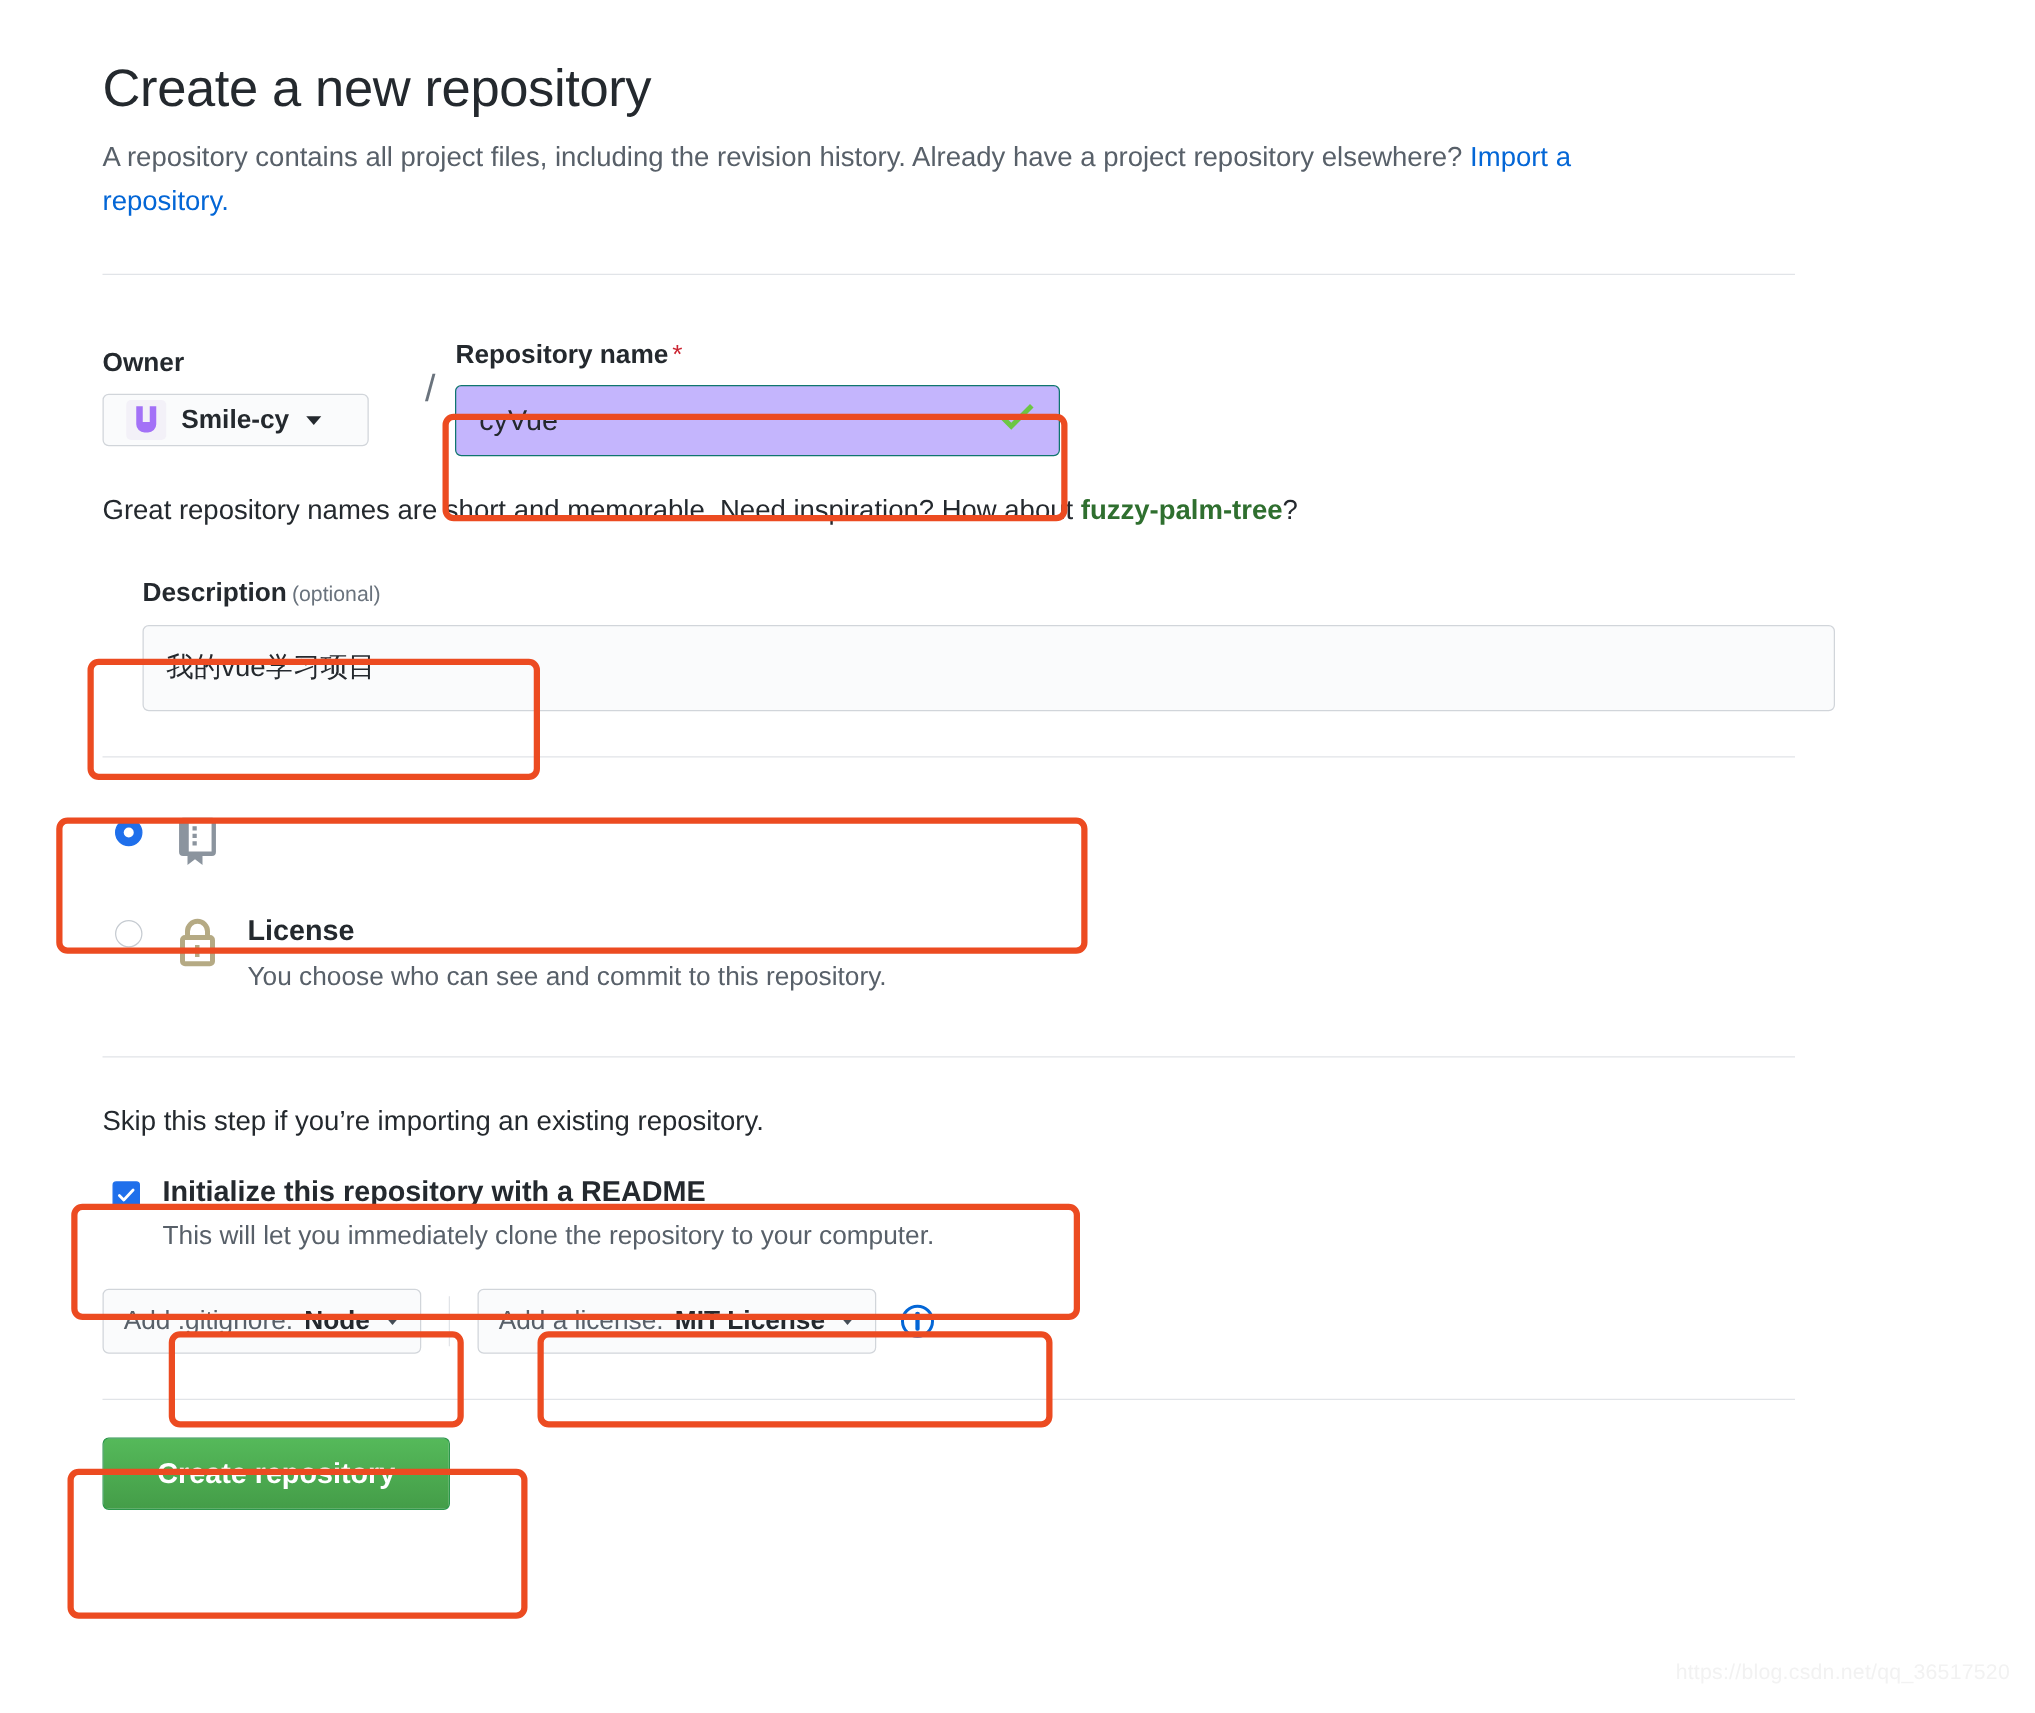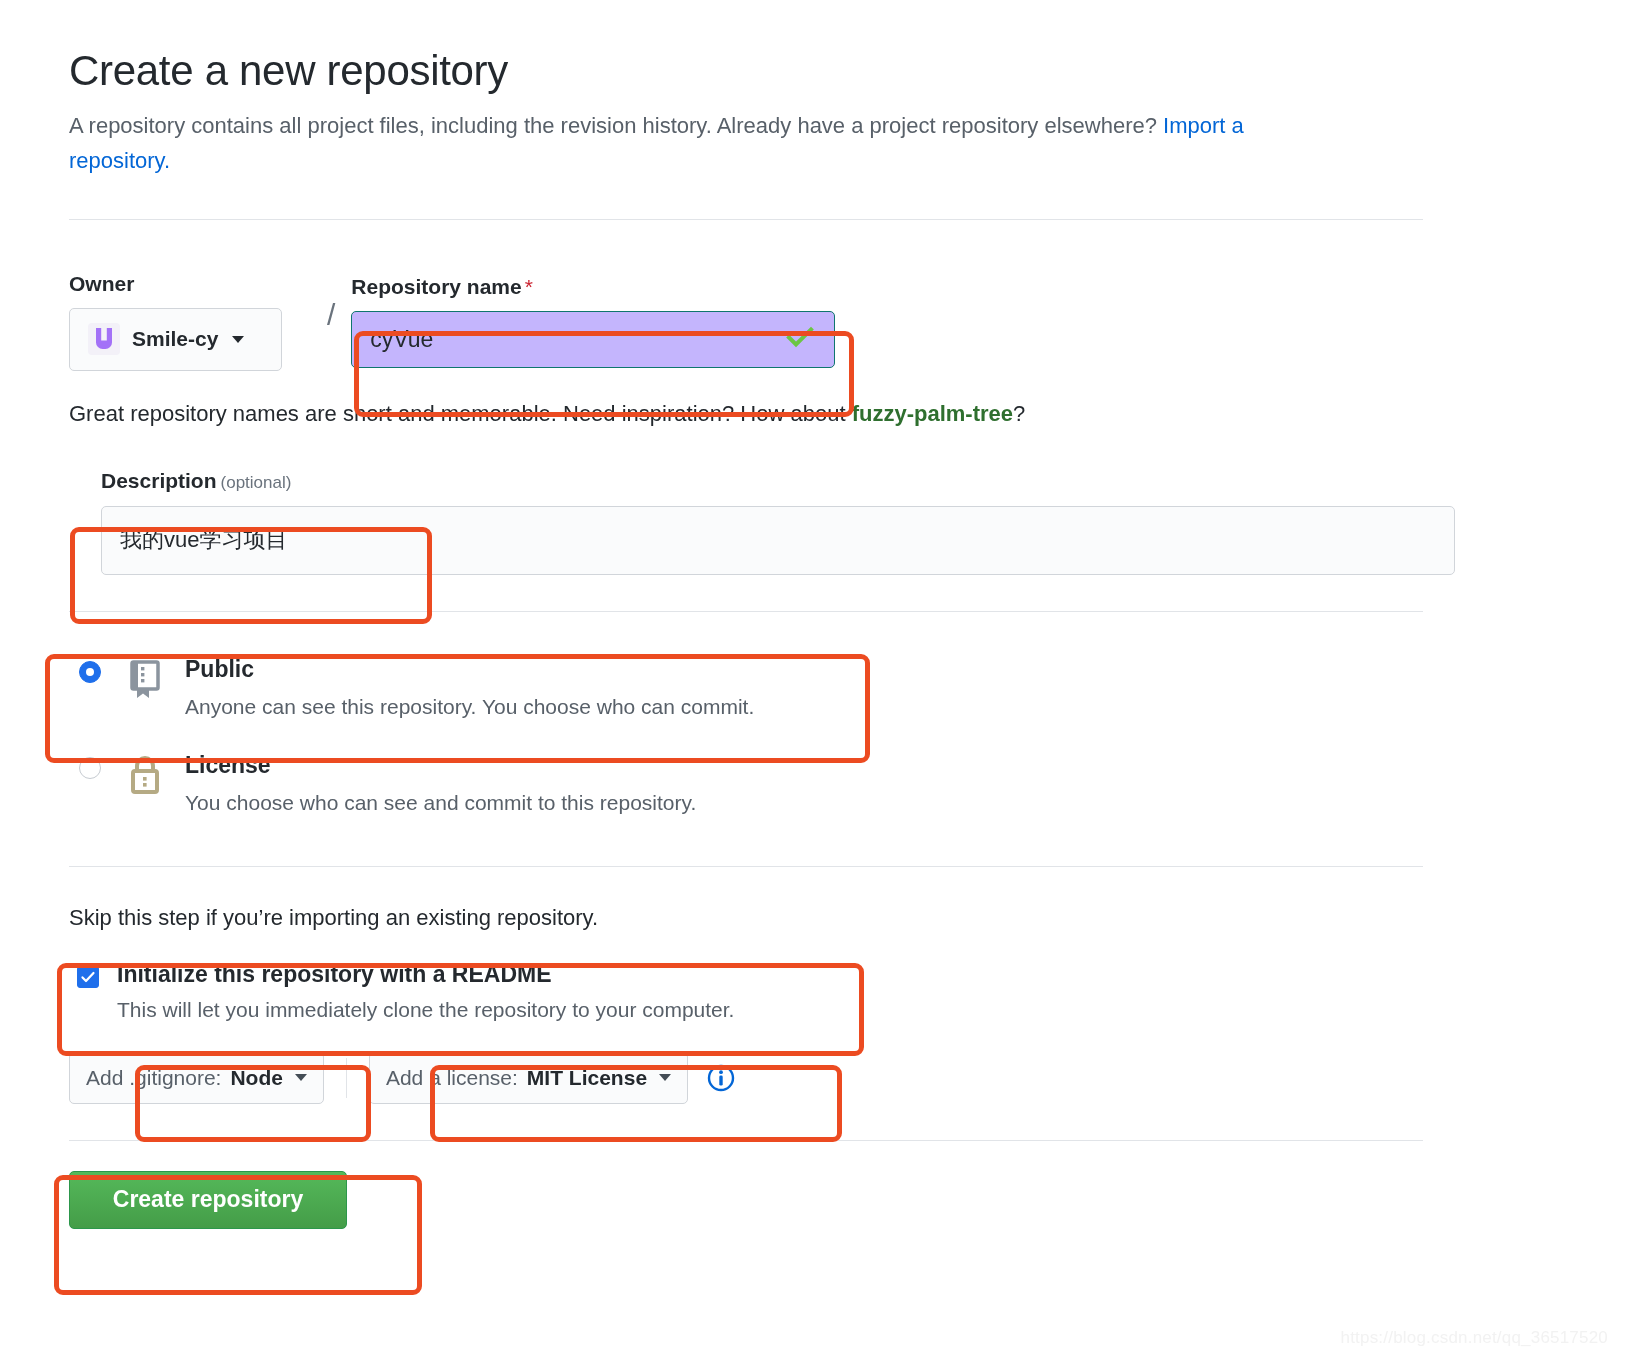--- a/index.html
+++ b/index.html
@@ -17,21 +17,21 @@
     overflow: hidden;
   }
   .page {
     position: relative;
     width: 1628px;
     height: 1370px;
     padding: 0;
   }
   .content {
     position: absolute;
-    left: 69px;
+    left: 82px;
     top: 0;
     width: 1354px;
   }
 
   
   .page-title {
     font-size: 42px;
     font-weight: 400;
     letter-spacing: -0.3px;
     color: #24292e;
@@ -73,21 +73,21 @@
   }
   .req-star {
     color: #cb2431;
     font-weight: 400;
     margin-left: 3px;
   }
   .owner-btn {
     display: flex;
     align-items: center;
     gap: 12px;
-    height: 63px;
+    height: 42px;
     padding: 0 18px;
     background: #fafbfc;
     border: 1px solid #d1d5da;
     border-radius: 5px;
     width: 213px;
   }
   .avatar {
     width: 32px;
     height: 32px;
     border-radius: 4px;
@@ -410,24 +410,20 @@
         <span class="radio checked"></span>
         <span class="vis-icon">
           <svg width="44" height="44" viewBox="0 0 44 44" aria-hidden="true">
             <rect x="9" y="6" width="26" height="27" rx="1.5" fill="none" stroke="#8b949e" stroke-width="3.5"></rect>
             <rect x="9" y="6" width="6" height="27" fill="#8b949e"></rect>
             <rect x="18" y="11" width="3.4" height="3.4" fill="#8b949e"></rect>
             <rect x="18" y="17" width="3.4" height="3.4" fill="#8b949e"></rect>
             <rect x="18" y="23" width="3.4" height="3.4" fill="#8b949e"></rect>
             <path d="M14 33 h12 v9 l-6 -4.6 l-6 4.6 Z" fill="#8b949e"></path>
           </svg>
-        </span>
-        <span class="vis-text">
-          <span class="vis-title">Public</span>
-          <div class="vis-desc">Anyone can see this repository. You choose who can commit.</div>
         </span>
       </div>
 
       <div class="vis-row">
         <span class="radio"></span>
         <span class="vis-icon">
           <svg width="44" height="44" viewBox="0 0 44 44" aria-hidden="true">
             <path d="M14 19 v-5 a8 8 0 0 1 16 0 v5" fill="none" stroke="#b5aa84" stroke-width="4"></path>
             <rect x="10" y="19" width="24" height="21" rx="2" fill="none" stroke="#b5aa84" stroke-width="4"></rect>
             <rect x="20" y="25" width="3.6" height="3.6" fill="#b5aa84"></rect>

